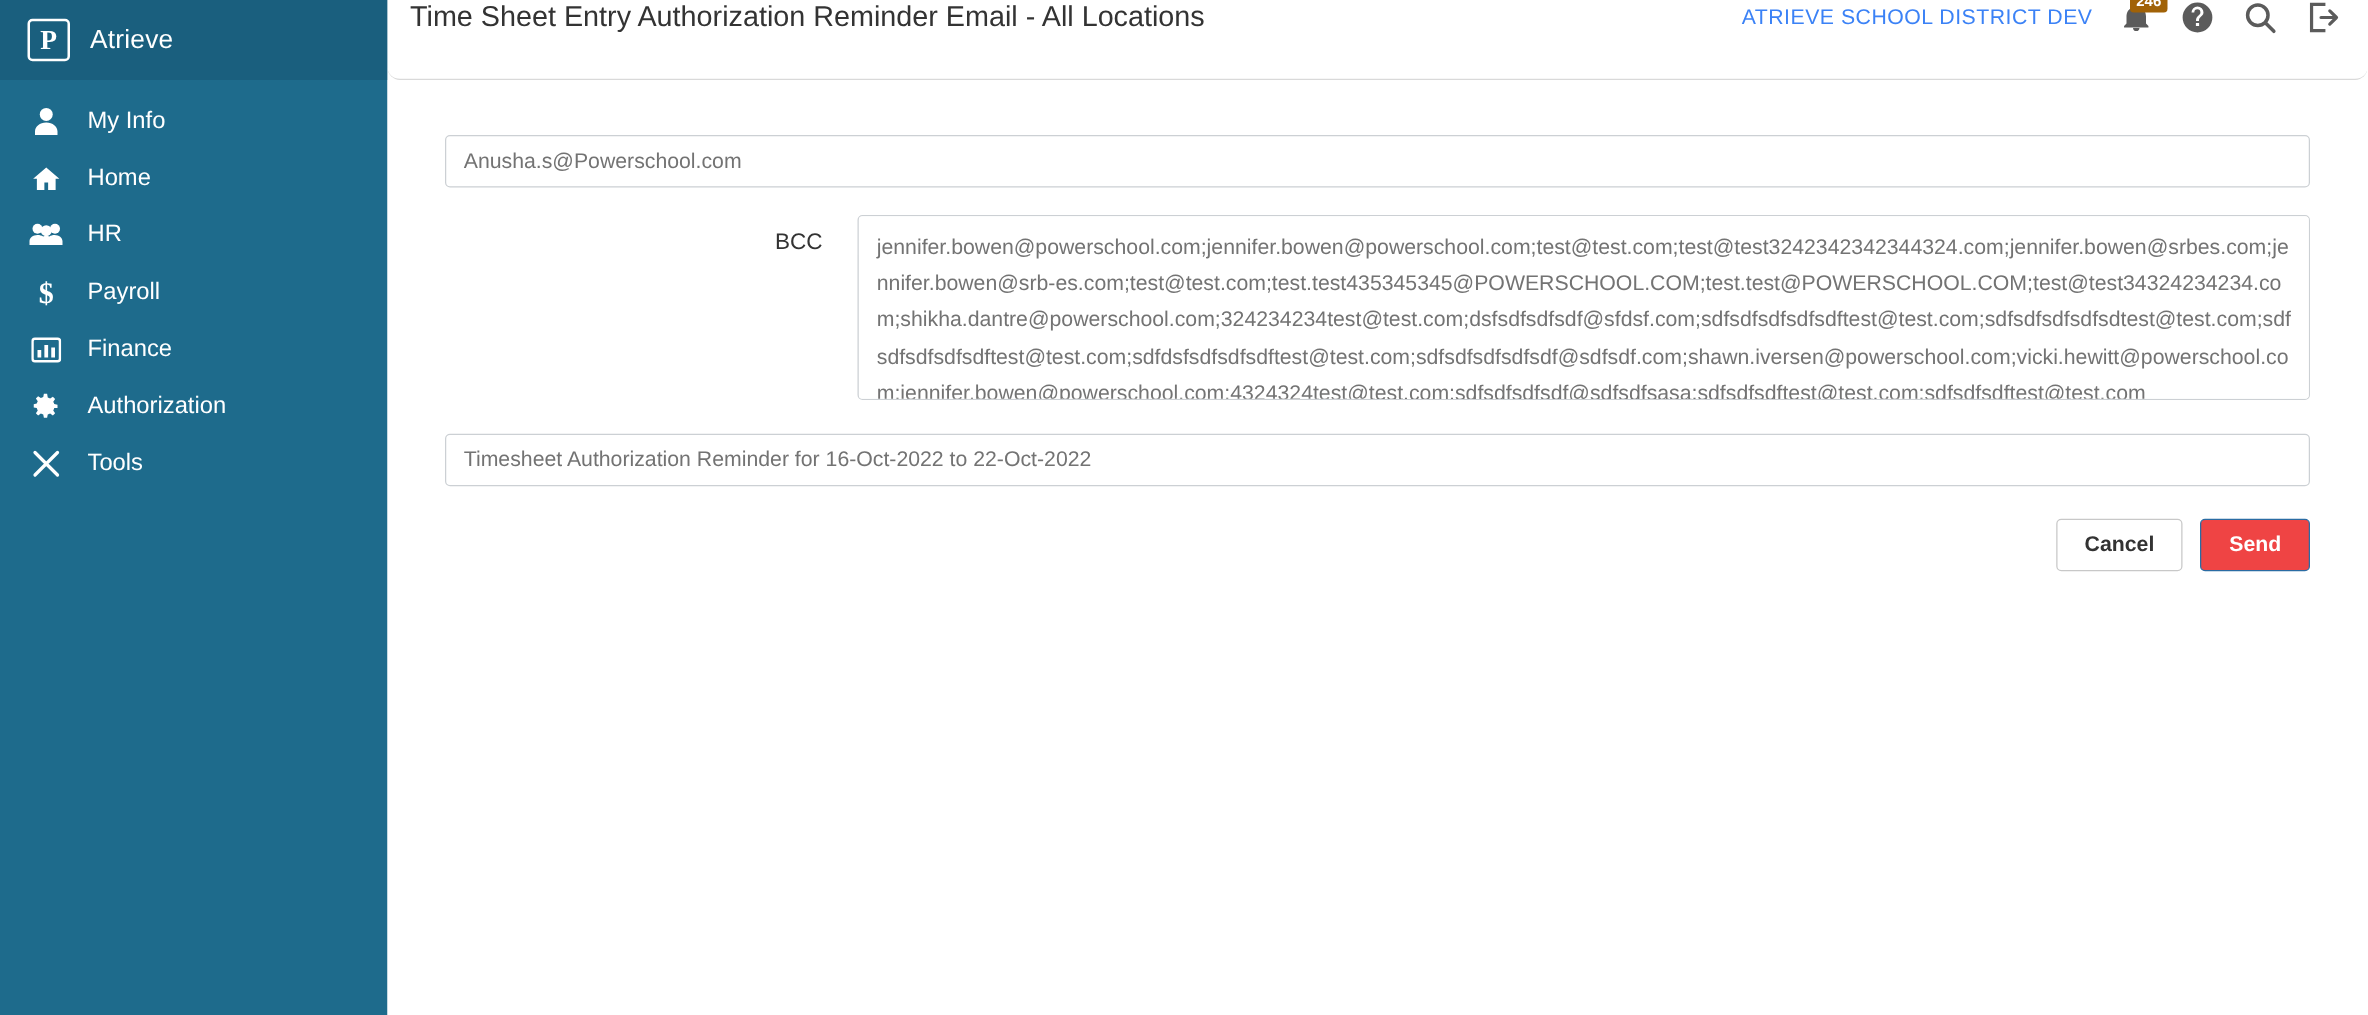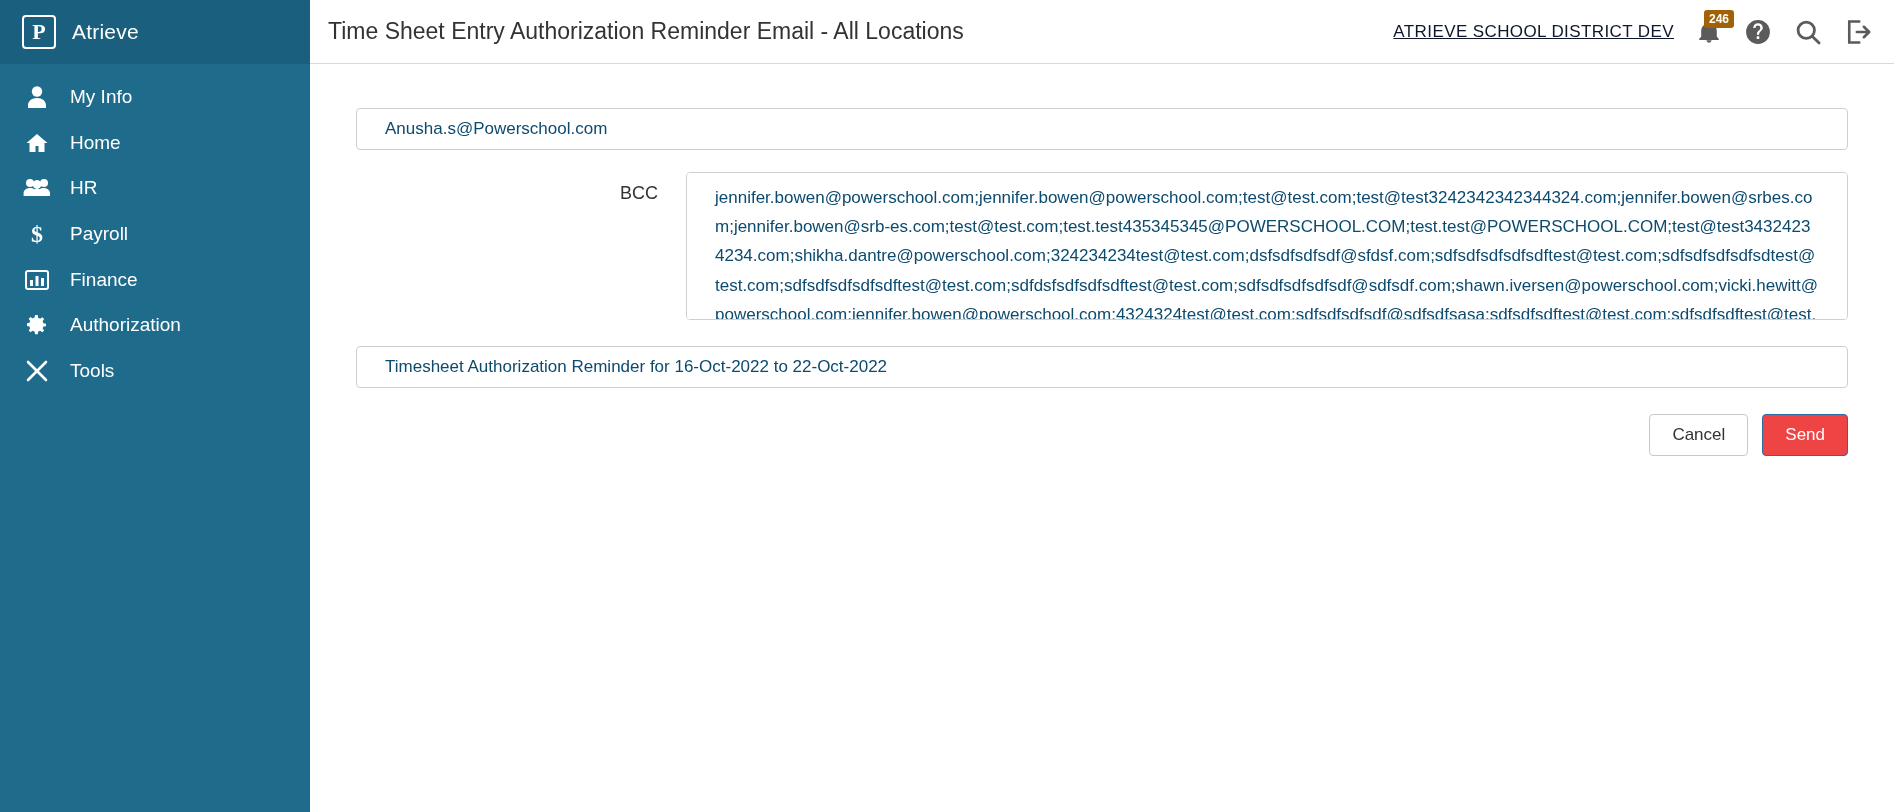--- a/index.html
+++ b/index.html
@@ -69,42 +69,42 @@
     display: flex;
     flex-direction: column;
     background: #ffffff;
     min-width: 0;
   }
   .topbar {
     height: 64px;
     min-height: 64px;
     border-bottom: 1px solid #d9d9d9;
     display: flex;
-    align-items: center;
+    align-items: flex-start;
     padding: 0 22px 0 18px;
     gap: 4px;
+    border-radius: 10px;
   }
   .page-title {
     font-size: 23px;
     color: #333333;
     white-space: nowrap;
     overflow: hidden;
     text-overflow: ellipsis;
   }
   .topbar-right {
     margin-left: auto;
     display: flex;
     align-items: center;
     gap: 22px;
   }
   .district {
     font-size: 17px;
-    color: #0f172a;
+    color: #3b82f6;
     letter-spacing: .4px;
-    text-decoration: underline;
   }
   .ticon {
     position: relative;
     color: #5b5b5b;
     cursor: pointer;
     display: flex;
     align-items: center;
   }
   .badge {
     position: absolute;
@@ -138,24 +138,24 @@
     padding-right: 28px;
     padding-top: 11px;
     font-size: 18px;
     color: #333333;
   }
   .field { flex: 1; min-width: 0; }
   input.ctl, textarea.ctl {
     width: 100%;
     font-family: "Liberation Sans", sans-serif;
     font-size: 17px;
-    color: #0c4a6e;
+    color: #737373;
     border: 1px solid #ccd0d4;
     border-radius: 4px;
-    padding: 10px 28px;
+    padding: 10px 14px;
     background: #ffffff;
     outline: none;
   }
   input.ctl { height: 42px; }
   textarea.ctl { resize: none; }
   textarea.bcc {
     height: 148px;
     line-height: 1.72;
     overflow-y: scroll;
     word-break: break-all;
@@ -174,20 +174,21 @@
     gap: 14px;
     margin-top: 26px;
   }
   .btn {
     font-family: "Liberation Sans", sans-serif;
     font-size: 17px;
     border-radius: 4px;
     padding: 10px 22px;
     cursor: pointer;
     border: 1px solid transparent;
+    font-weight: bold;
   }
   .btn-cancel {
     background: #ffffff;
     border-color: #c8c8c8;
     color: #333333;
   }
   .btn-send {
     background: #ef4444;
     border-color: #2b6ca3;
     color: #ffffff;

